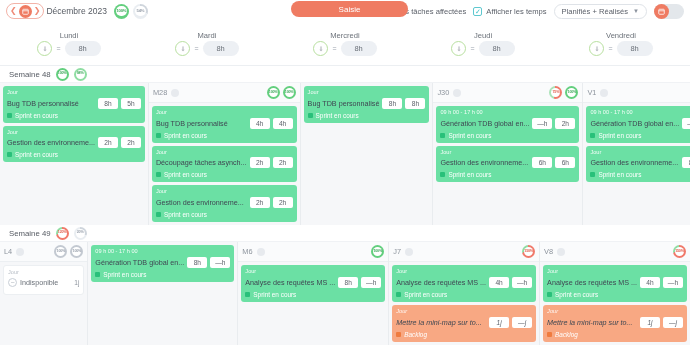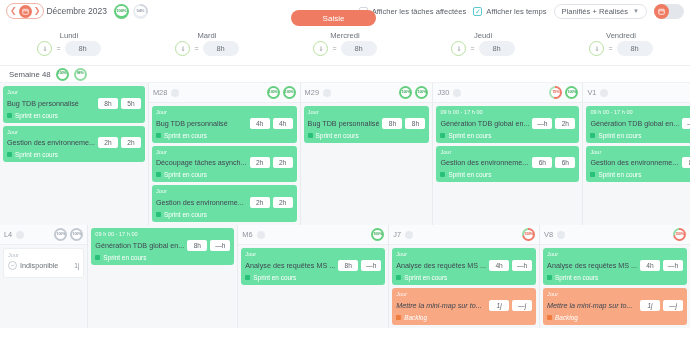--- a/index.html
+++ b/index.html
@@ -68,22 +68,22 @@
   }
   .ring.green .ring-txt, .ring.greenl .ring-txt { color: #3fa85c; }
   .ring.over .ring-txt, .ring.over2 .ring-txt { color: #e2604f; }
   .ring.gray .ring-txt, .ring.graylt .ring-txt { color: #9aa2ad; }
 
   .ring.sm { width: 13px; height: 13px; }
   .ring.sm::after { inset: 2px; }
   .ring.sm .ring-txt { font-size: 3.7px; }
 
   .saisie-btn {
-    position: absolute; left: 291px; top: 10px;
-    width: 85px; height: 16px; border-radius: 8px;
+    position: absolute; left: 291px; top: 1px;
+    width: 117px; height: 16px; border-radius: 8px;
     background: #ef7b62; color: #fff;
     font-size: 8px; border: none; cursor: pointer;
     display: flex; align-items: center; justify-content: center;
   }
   .hdr-right {
     margin-left: auto; display: flex; align-items: center; gap: 7px;
   }
   .chk-wrap { display: flex; align-items: center; gap: 4px; cursor: pointer; }
   .chk {
     width: 9px; height: 9px; border: 1px solid #d4d9df;
@@ -388,32 +388,20 @@
               <span class="pill">2h</span>
             </div>
             <div class="card-foot">
               <span class="tag-dot green"></span>
               <span class="tag-label">Sprint en cours</span>
             </div>
           </div>
         </div>
       </div>
       <div class="col">
-        <div class="col-head">
-          <span class="col-code">M29</span>
-          <span class="info-dot"></span>
-          <span class="col-badges">
-            <span class="ring green sm">
-              <span class="ring-txt">100%</span>
-            </span>
-            <span class="ring green sm">
-              <span class="ring-txt">100%</span>
-            </span>
-          </span>
-        </div>
         <div class="col-body">
           <div class="card green">
             <div class="card-top">Jour</div>
             <div class="card-mid">
               <span class="card-title">Bug TDB personnalisé</span>
               <span class="pill">8h</span>
               <span class="pill">8h</span>
             </div>
             <div class="card-foot">
               <span class="tag-dot green"></span>
@@ -486,20 +474,29 @@
               <span class="pill">8h</span>
             </div>
             <div class="card-foot">
               <span class="tag-dot green"></span>
               <span class="tag-label">Sprint en cours</span>
             </div>
           </div>
         </div>
       </div>
     </div>
+    <div class="week-band">
+      <span class="week-label">Semaine 49</span>
+      <span class="ring over sm">
+        <span class="ring-txt">120%</span>
+      </span>
+      <span class="ring graylt sm">
+        <span class="ring-txt">20%</span>
+      </span>
+    </div>
     <div class="grid">
       <div class="col">
         <div class="col-head">
           <span class="col-code">L4</span>
           <span class="info-dot"></span>
           <span class="col-badges">
             <span class="ring gray sm">
               <span class="ring-txt">100%</span>
             </span>
             <span class="ring gray sm">

